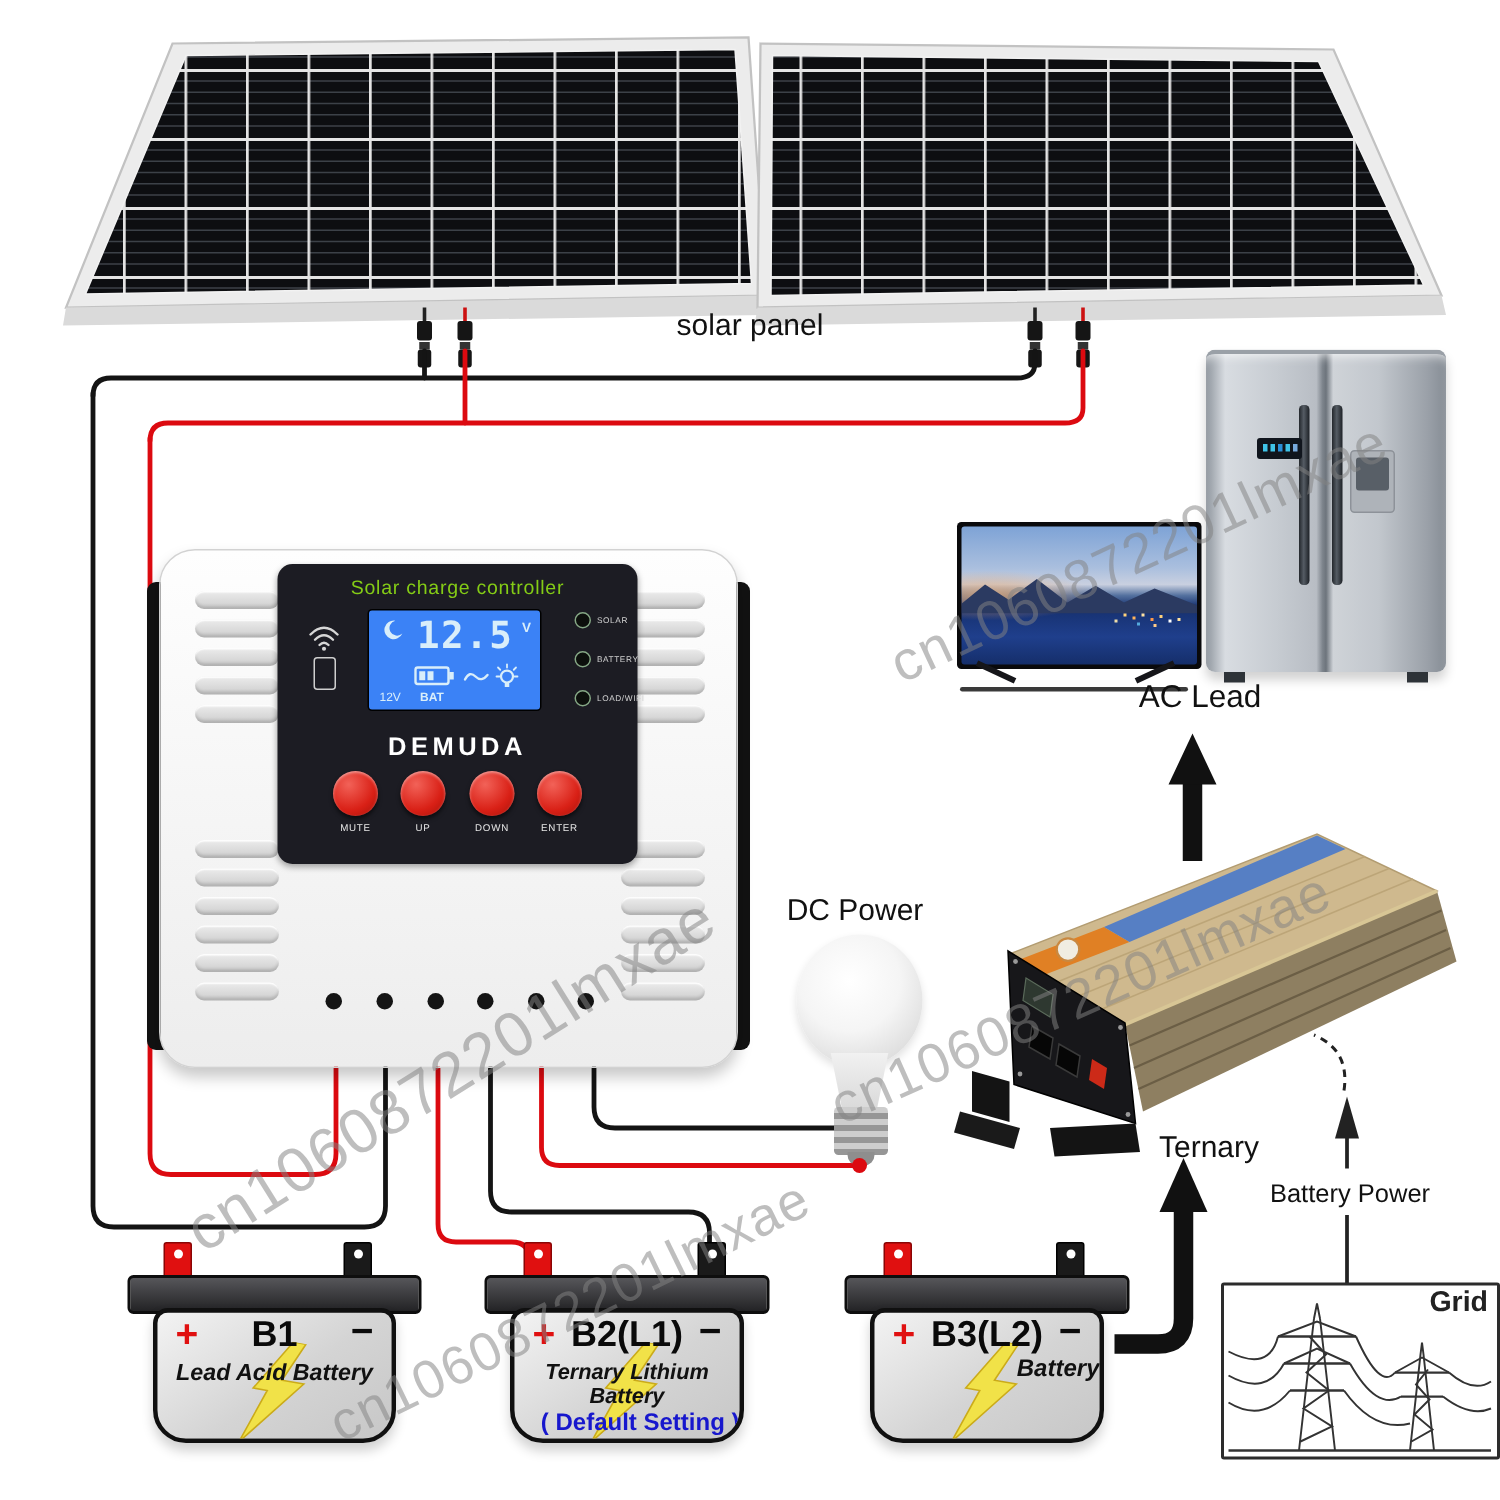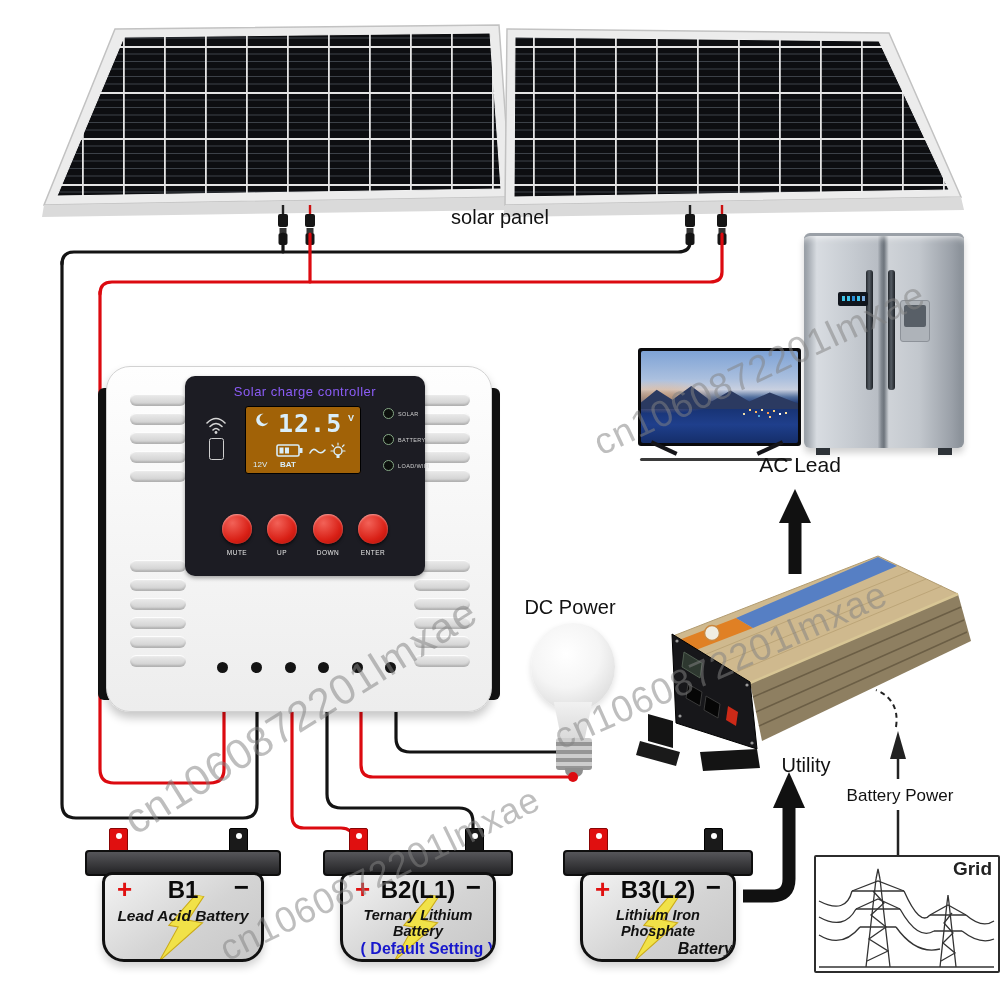--- a/index.html
+++ b/index.html
@@ -16,23 +16,23 @@
   .ctab{position:absolute;top:22px;width:24px;height:312px;background:#121212;border-radius:6px;}
   .cbody{position:absolute;left:6px;right:6px;top:0;bottom:2px;border-radius:24px;
          background:linear-gradient(180deg,#fefefe,#ededed);border:1px solid #d2d2d2;
          box-shadow:0 6px 10px rgba(0,0,0,.22);}
   .vents{position:absolute;width:56px;}
   .vents .slat{width:56px;height:12px;margin-bottom:7px;border-radius:7px;
          background:linear-gradient(180deg,#ececec,#cdcdcd);
          box-shadow:inset 0 -2px 2px rgba(0,0,0,.14), inset 0 1px 1px #fff;}
   .cpanel{position:absolute;left:85px;top:10px;width:240px;height:200px;background:#1c1c23;
           border-radius:10px;box-shadow:0 2px 4px rgba(0,0,0,.35);}
-  .cpanel .title{position:absolute;top:8px;width:100%;text-align:center;color:#8b5cf6;
+  .cpanel .title{position:absolute;top:8px;width:100%;text-align:center;color:#84cc16;
           font-size:13px;letter-spacing:.5px;}
-  .lcd{position:absolute;left:60px;top:30px;width:114px;height:66px;background:#a16207;
+  .lcd{position:absolute;left:60px;top:30px;width:114px;height:66px;background:#3b82f6;
        border:1px solid #000;border-radius:3px;color:#d9eefa;}
   .lcd .digits{position:absolute;left:32px;top:2px;font-family:"DejaVu Sans Mono",monospace;
        font-weight:bold;font-size:25px;letter-spacing:1px;}
   .lcd .vu{position:absolute;left:102px;top:6px;font-size:9px;font-weight:bold;}
   .lcd .sysv{position:absolute;left:7px;bottom:4px;font-size:8px;font-weight:normal;}
   .lcd .batl{position:absolute;left:34px;bottom:4px;font-size:8px;font-weight:bold;}
   .inds{position:absolute;left:198px;top:32px;}
   .ind{display:flex;align-items:center;margin-bottom:15px;}
   .ind .led{width:9px;height:9px;border-radius:50%;border:1.5px solid #86a886;background:#0c0f0c;margin-right:4px;}
   .ind .itxt{font-size:5.5px;color:#d2d2d2;letter-spacing:.4px;}
@@ -324,20 +324,21 @@
         <div class="ind">
           <span class="led"></span>
           <span class="itxt">BATTERY</span>
         </div>
         <div class="ind">
           <span class="led"></span>
           <span class="itxt">LOAD/WIFI</span>
         </div>
       </div>
 
+      <div class="brand">DEMUDA</div>
 
       <div class="btn" style="left:37px;"></div>
       <div class="btn" style="left:82px;"></div>
       <div class="btn" style="left:128px;"></div>
       <div class="btn" style="left:173px;"></div>
       <div class="btnl" style="left:30px;">MUTE</div>
       <div class="btnl" style="left:75px;">UP</div>
       <div class="btnl" style="left:121px;">DOWN</div>
       <div class="btnl" style="left:166px;">ENTER</div>
     </div>
@@ -376,21 +377,21 @@
 
   <div class="label" style="left:745px;top:453px;width:110px;font-size:21px;">AC Lead</div>
 
   <div class="label" style="left:505px;top:596px;width:130px;font-size:20px;">DC Power</div>
   <div class="bulbglobe"></div>
   <div class="bulbneck"></div>
   <div class="bulbbase"></div>
   <div class="bulbtip"></div>
   <div class="reddot"></div>
 
-  <div class="label" style="left:750px;top:754px;width:112px;font-size:20px;">Utility</div>
+  <div class="label" style="left:750px;top:754px;width:112px;font-size:20px;">Ternary</div>
   <div class="label" style="left:838px;top:786px;width:124px;font-size:17px;background:#fff;">Battery Power</div>
 
   <div class="gridbox">
     <div class="gridlabel">Grid</div>
     <svg width="181" height="113" viewBox="0 0 181 113">
       <g fill="none" stroke="#333" stroke-width="1.3">
 
         <path d="M50,110 L60,22 M74,110 L64,22 M60,22 L62,12 L64,22"></path>
         <path d="M51,104 L72,94 L53,82 L70,70 L55,58 L68,46 L57,34"></path>
         <line x1="36" y1="34" x2="88" y2="34" stroke-width="1.6"></line>
@@ -460,21 +461,20 @@
     <div class="lid"></div>
     <div class="bbody">
       <svg class="bolt" width="48" height="74" viewBox="0 0 38 70">
         <path d="M25,0 L5,33 L14,33 L2,68 L36,25 L22,25 L33,0 Z" fill="#f4e33c" stroke="#caa80a" stroke-width="1"></path>
       </svg>
       <div class="brow1">
         <span class="bplus">+</span>
         <span class="bid">B3(L2)</span>
         <span class="bminus">−</span>
       </div>
-      <div class="brow2" style="font-size:14.5px;">Lithium Iron Phosphate</div>
       <div class="brow3 blk">Battery</div>
     </div>
   </div>
 
   <div class="wm" style="left:128px;top:800px;font-size:42px;transform:rotate(-32deg);">cn1060872201lmxae</div>
   <div class="wm" style="left:596px;top:424px;font-size:37px;transform:rotate(-25deg);">cn1060872201lmxae</div>
   <div class="wm" style="left:556px;top:718px;font-size:37px;transform:rotate(-24deg);">cn1060872201lmxae</div>
   <div class="wm" style="left:222px;top:930px;font-size:36px;transform:rotate(-26deg);">cn1060872201lmxae</div>
 
 </div>

